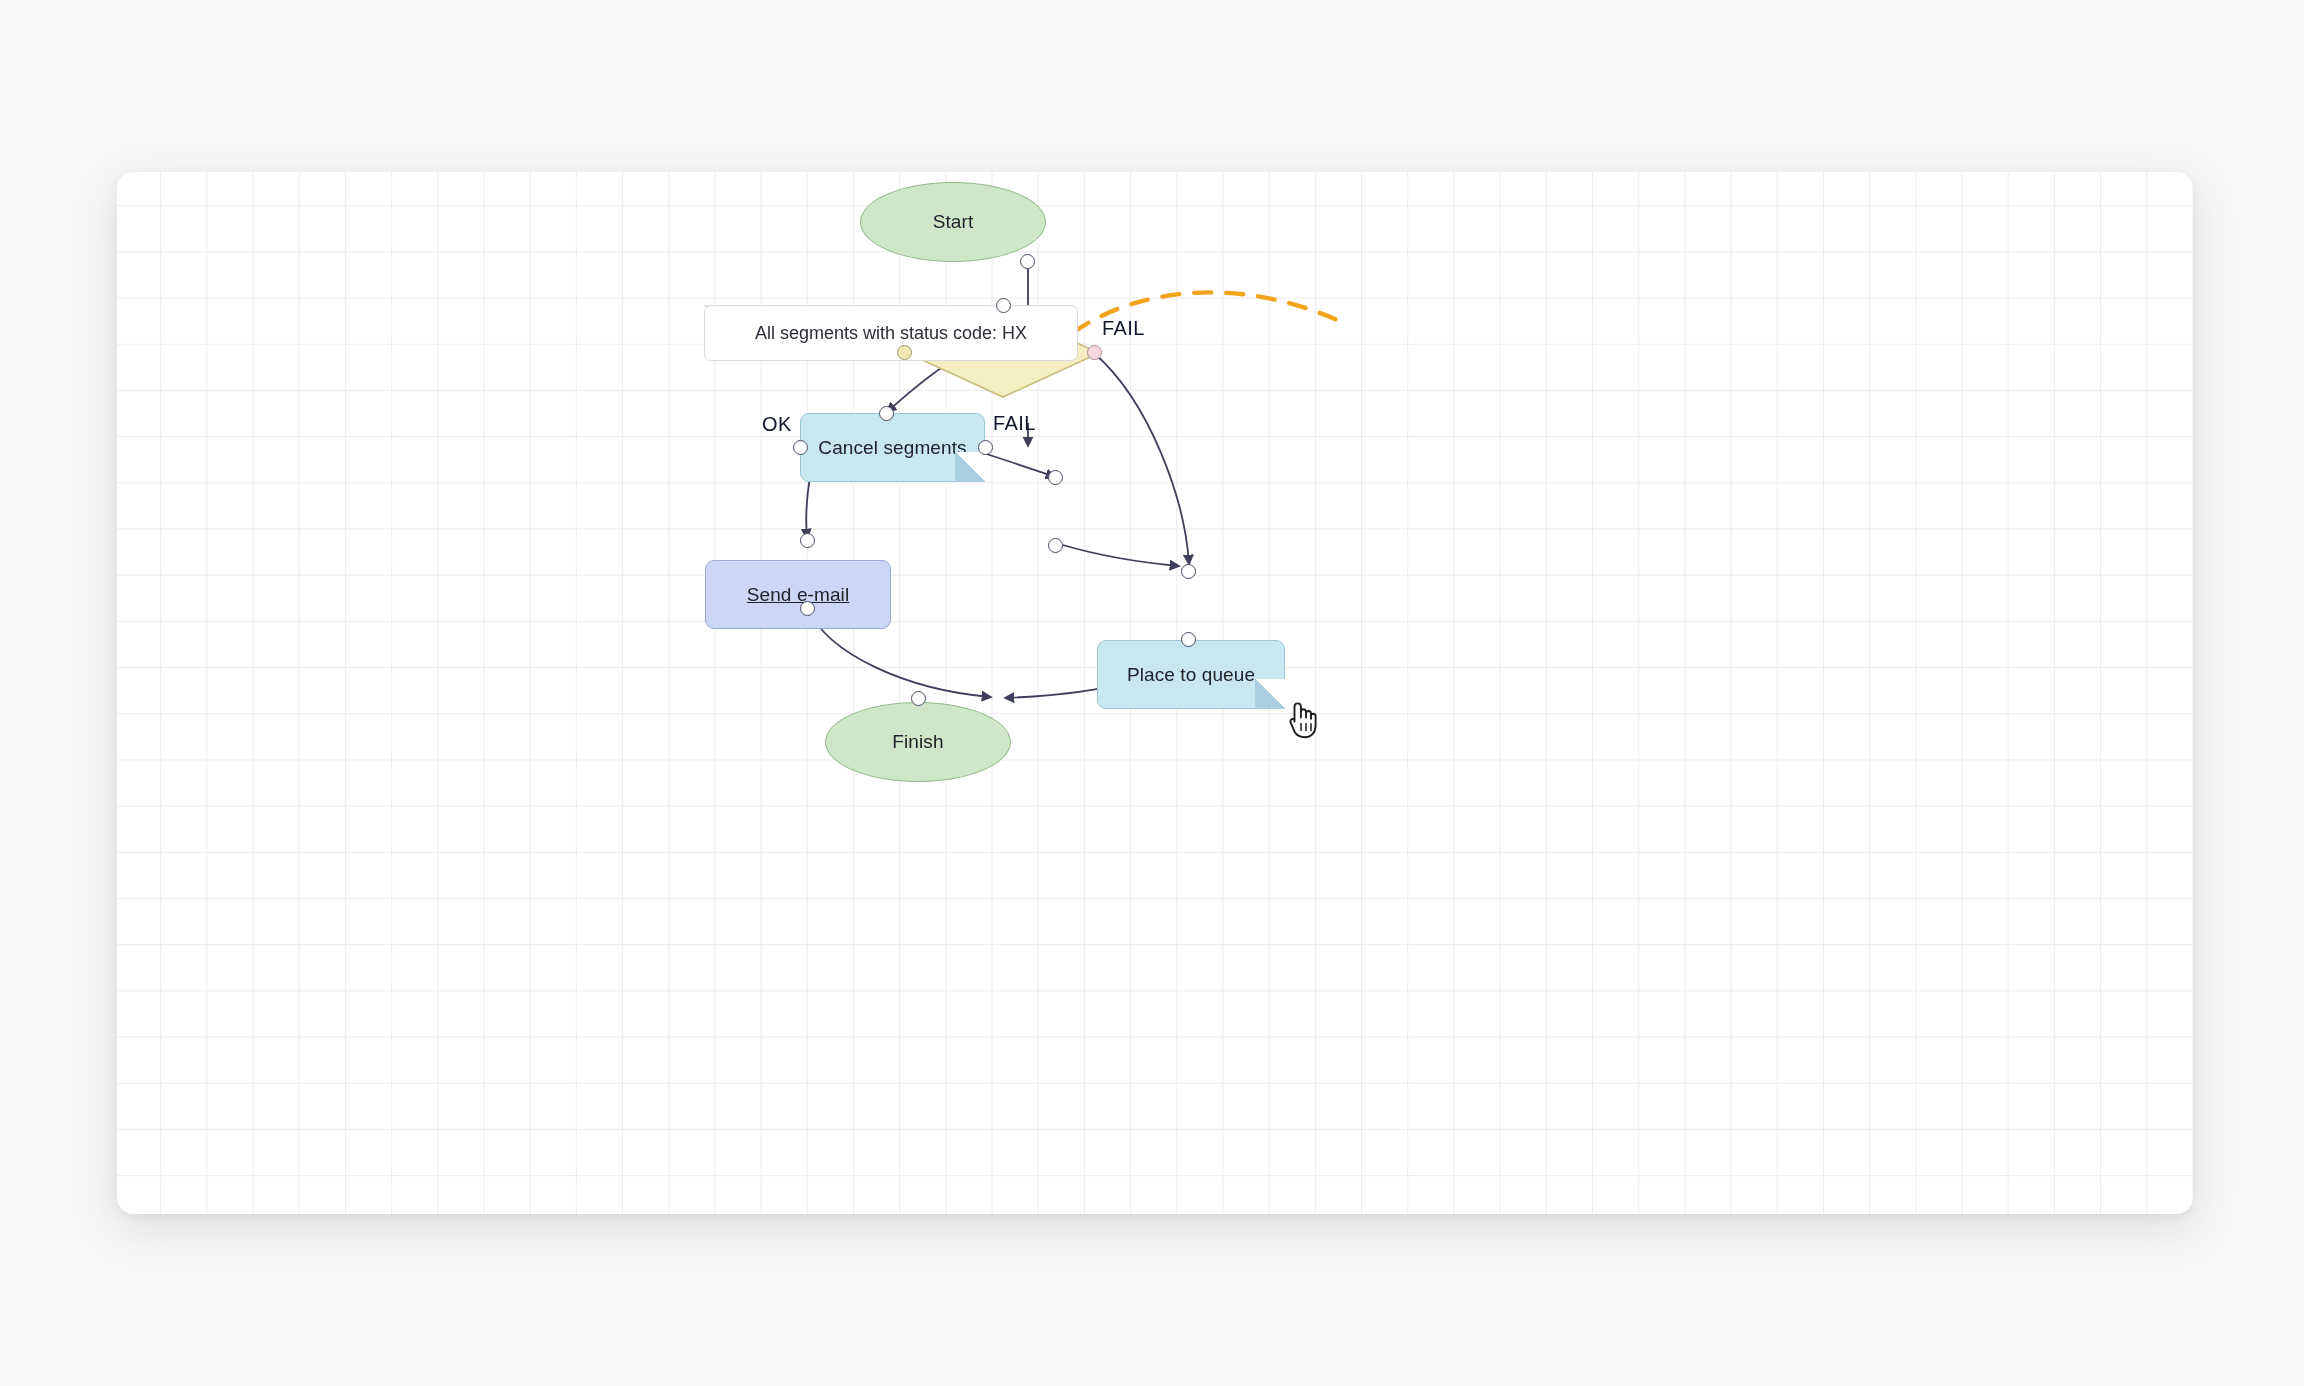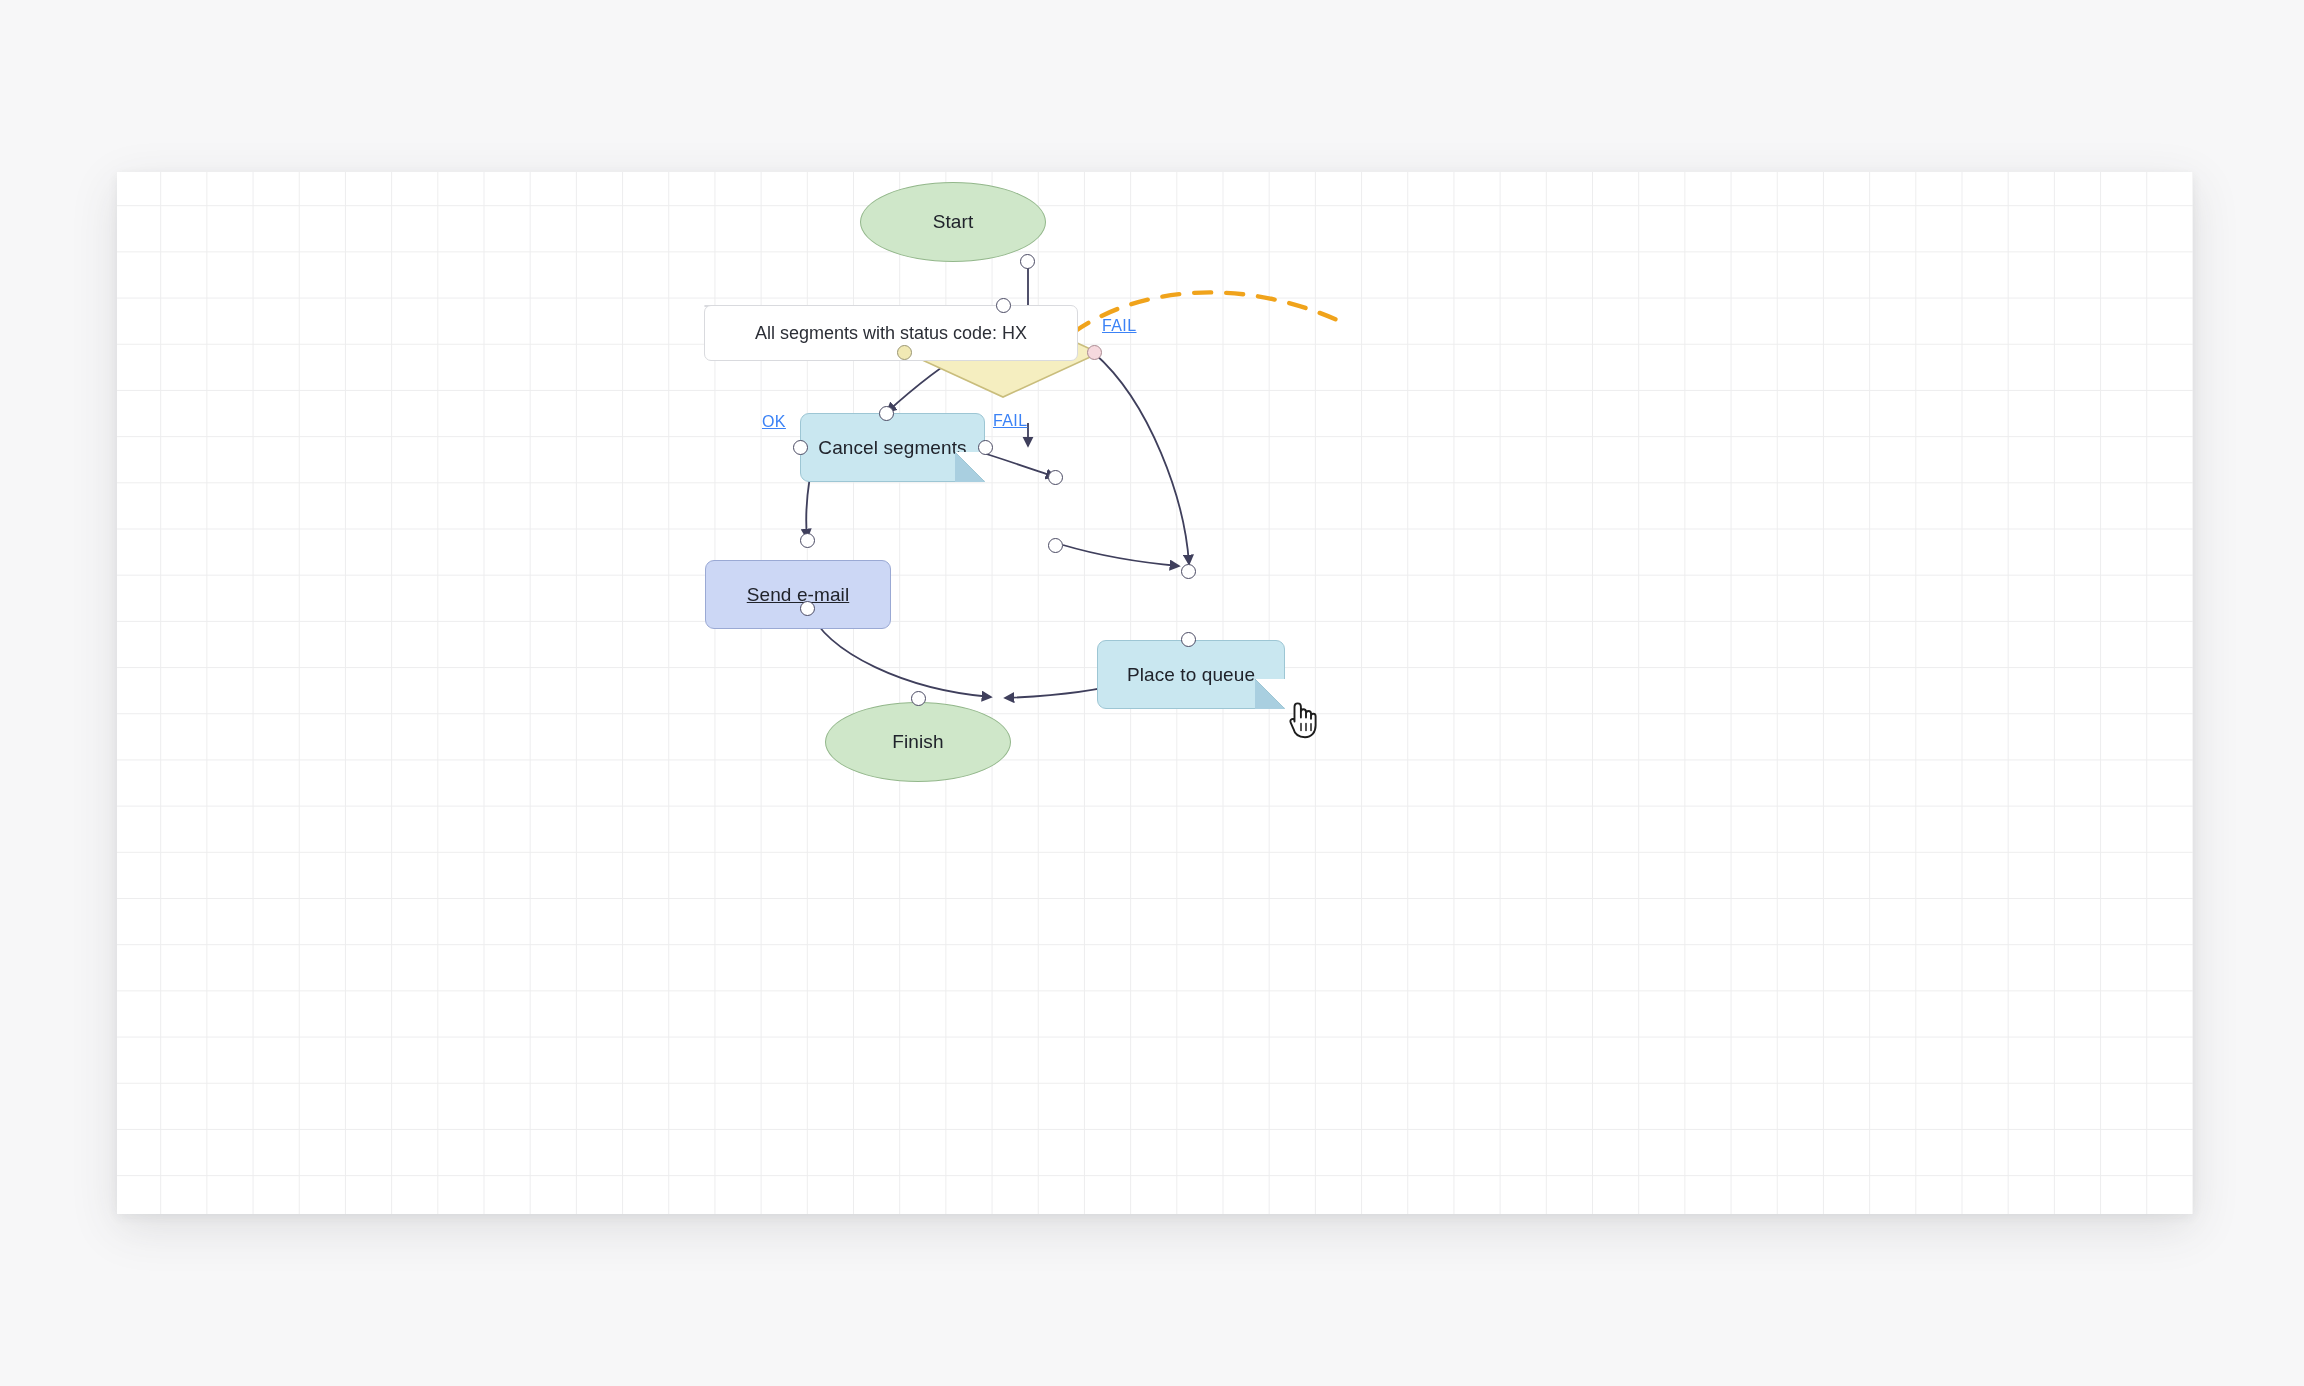--- a/index.html
+++ b/index.html
@@ -19,21 +19,21 @@
     background: #f7f7f8;
   }
   
   #canvas-sheet {
     position: absolute;
     left: 117px;
     top: 172px;
     width: 2076px;
     height: 1042px;
     background: #ffffff;
-    border-radius: 0;
+    border-radius: 16px;
     box-shadow: 0 14px 44px rgba(60,64,72,0.13),
                 0 3px 10px rgba(60,64,72,0.07);
     overflow: hidden;
   }
   #grid-layer {
     position: absolute;
     inset: 0;
     background-image:
       linear-gradient(to right, #ededee 1px, transparent 1px),
       linear-gradient(to bottom, #ededee 1px, transparent 1px);
@@ -114,26 +114,25 @@
     border: 1.6px solid #4a4a63;
     box-sizing: border-box;
     z-index: 6;
   }
   .port-ok    { background: #f1e9b4; border-color: #9a9673; }
   .port-fail  { background: #f6d9de; border-color: #a98a91; }
 
   
   .edge-label {
     position: absolute;
-    font-size: 16px;
-    color: #3b82f6;
+    font-size: 20px;
+    color: #0f172a;
     letter-spacing: .4px;
     z-index: 5;
     user-select: none;
-    text-decoration: underline;
   }
 
   
   #segment-tooltip {
     position: absolute;
     box-sizing: border-box;
     display: flex;
     align-items: center;
     justify-content: center;
     background: #ffffff;

